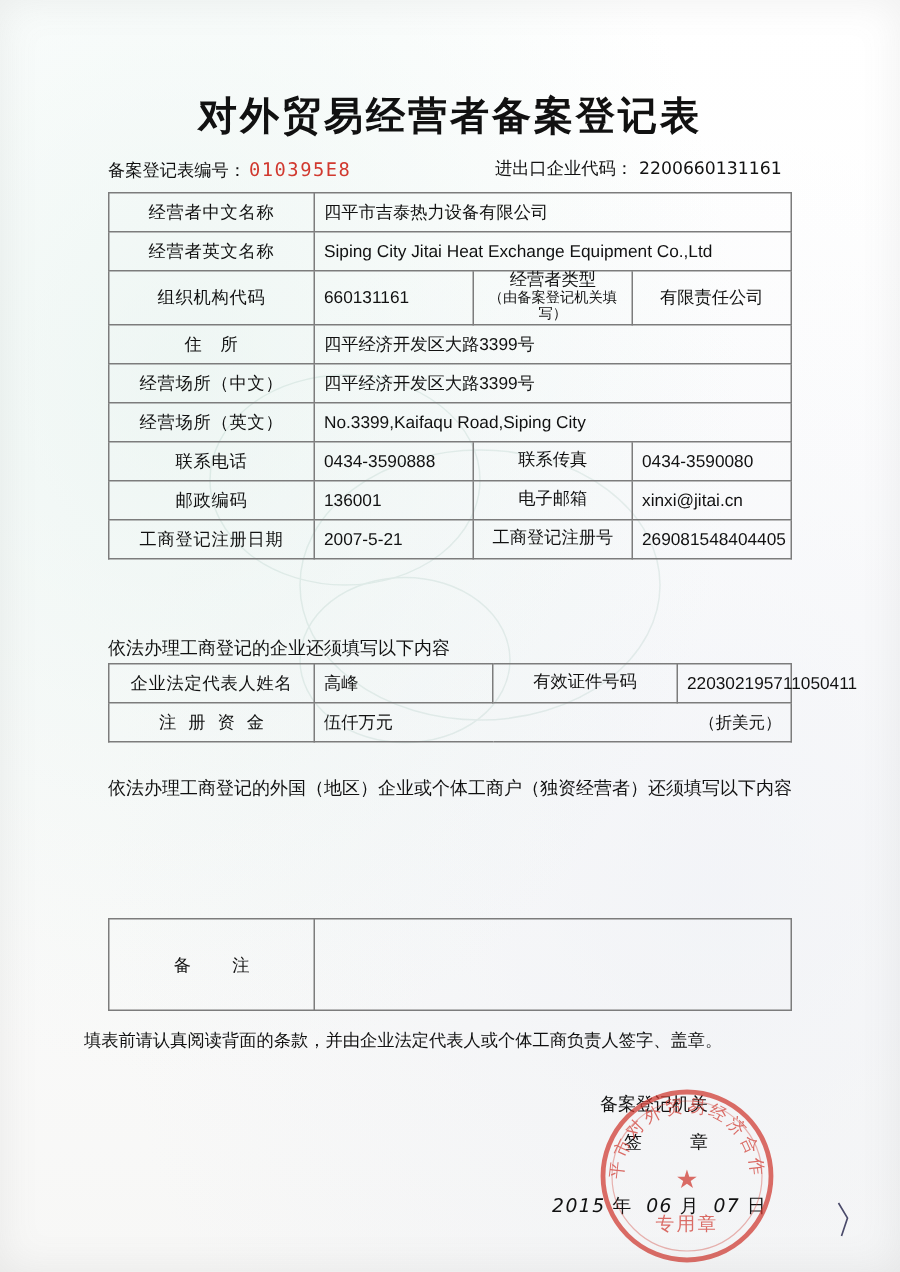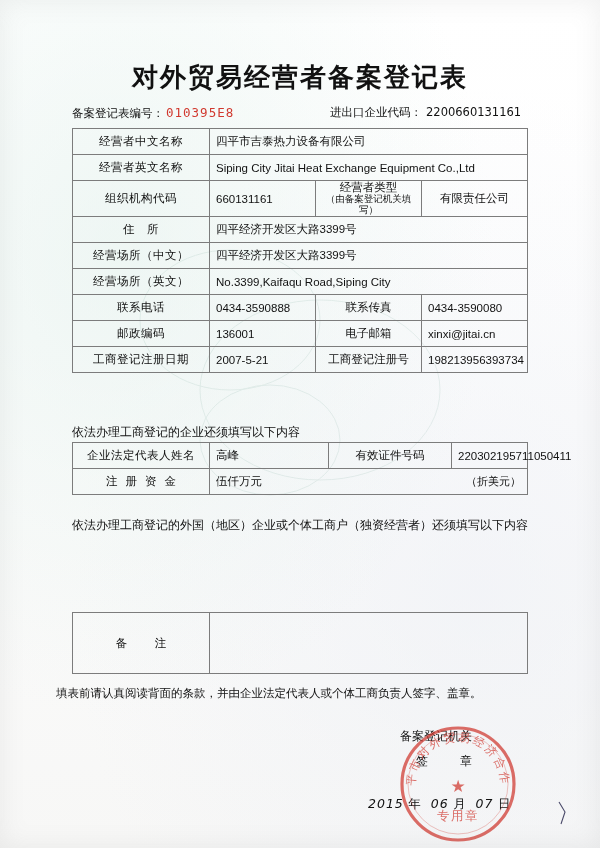--- a/index.html
+++ b/index.html
@@ -284,21 +284,21 @@
       <tr>
         <td class="lbl">邮政编码</td>
         <td class="val">136001</td>
         <td class="lbl2">电子邮箱</td>
         <td class="val2">xinxi@jitai.cn</td>
       </tr>
       <tr>
         <td class="lbl">工商登记注册日期</td>
         <td class="val">2007-5-21</td>
         <td class="lbl2">工商登记注册号</td>
-        <td class="val2">198213956393734</td>
+        <td class="val2">269081548404405</td>
       </tr>
     </tbody>
       </table>
 
     <div class="section-head" style="top:424px;">依法办理工商登记的企业还须填写以下内容</div>
 
     <table class="main" style="top:442px;">
       <tbody>
           <tr>
         <td class="lbl">企业法定代表人姓名</td>

